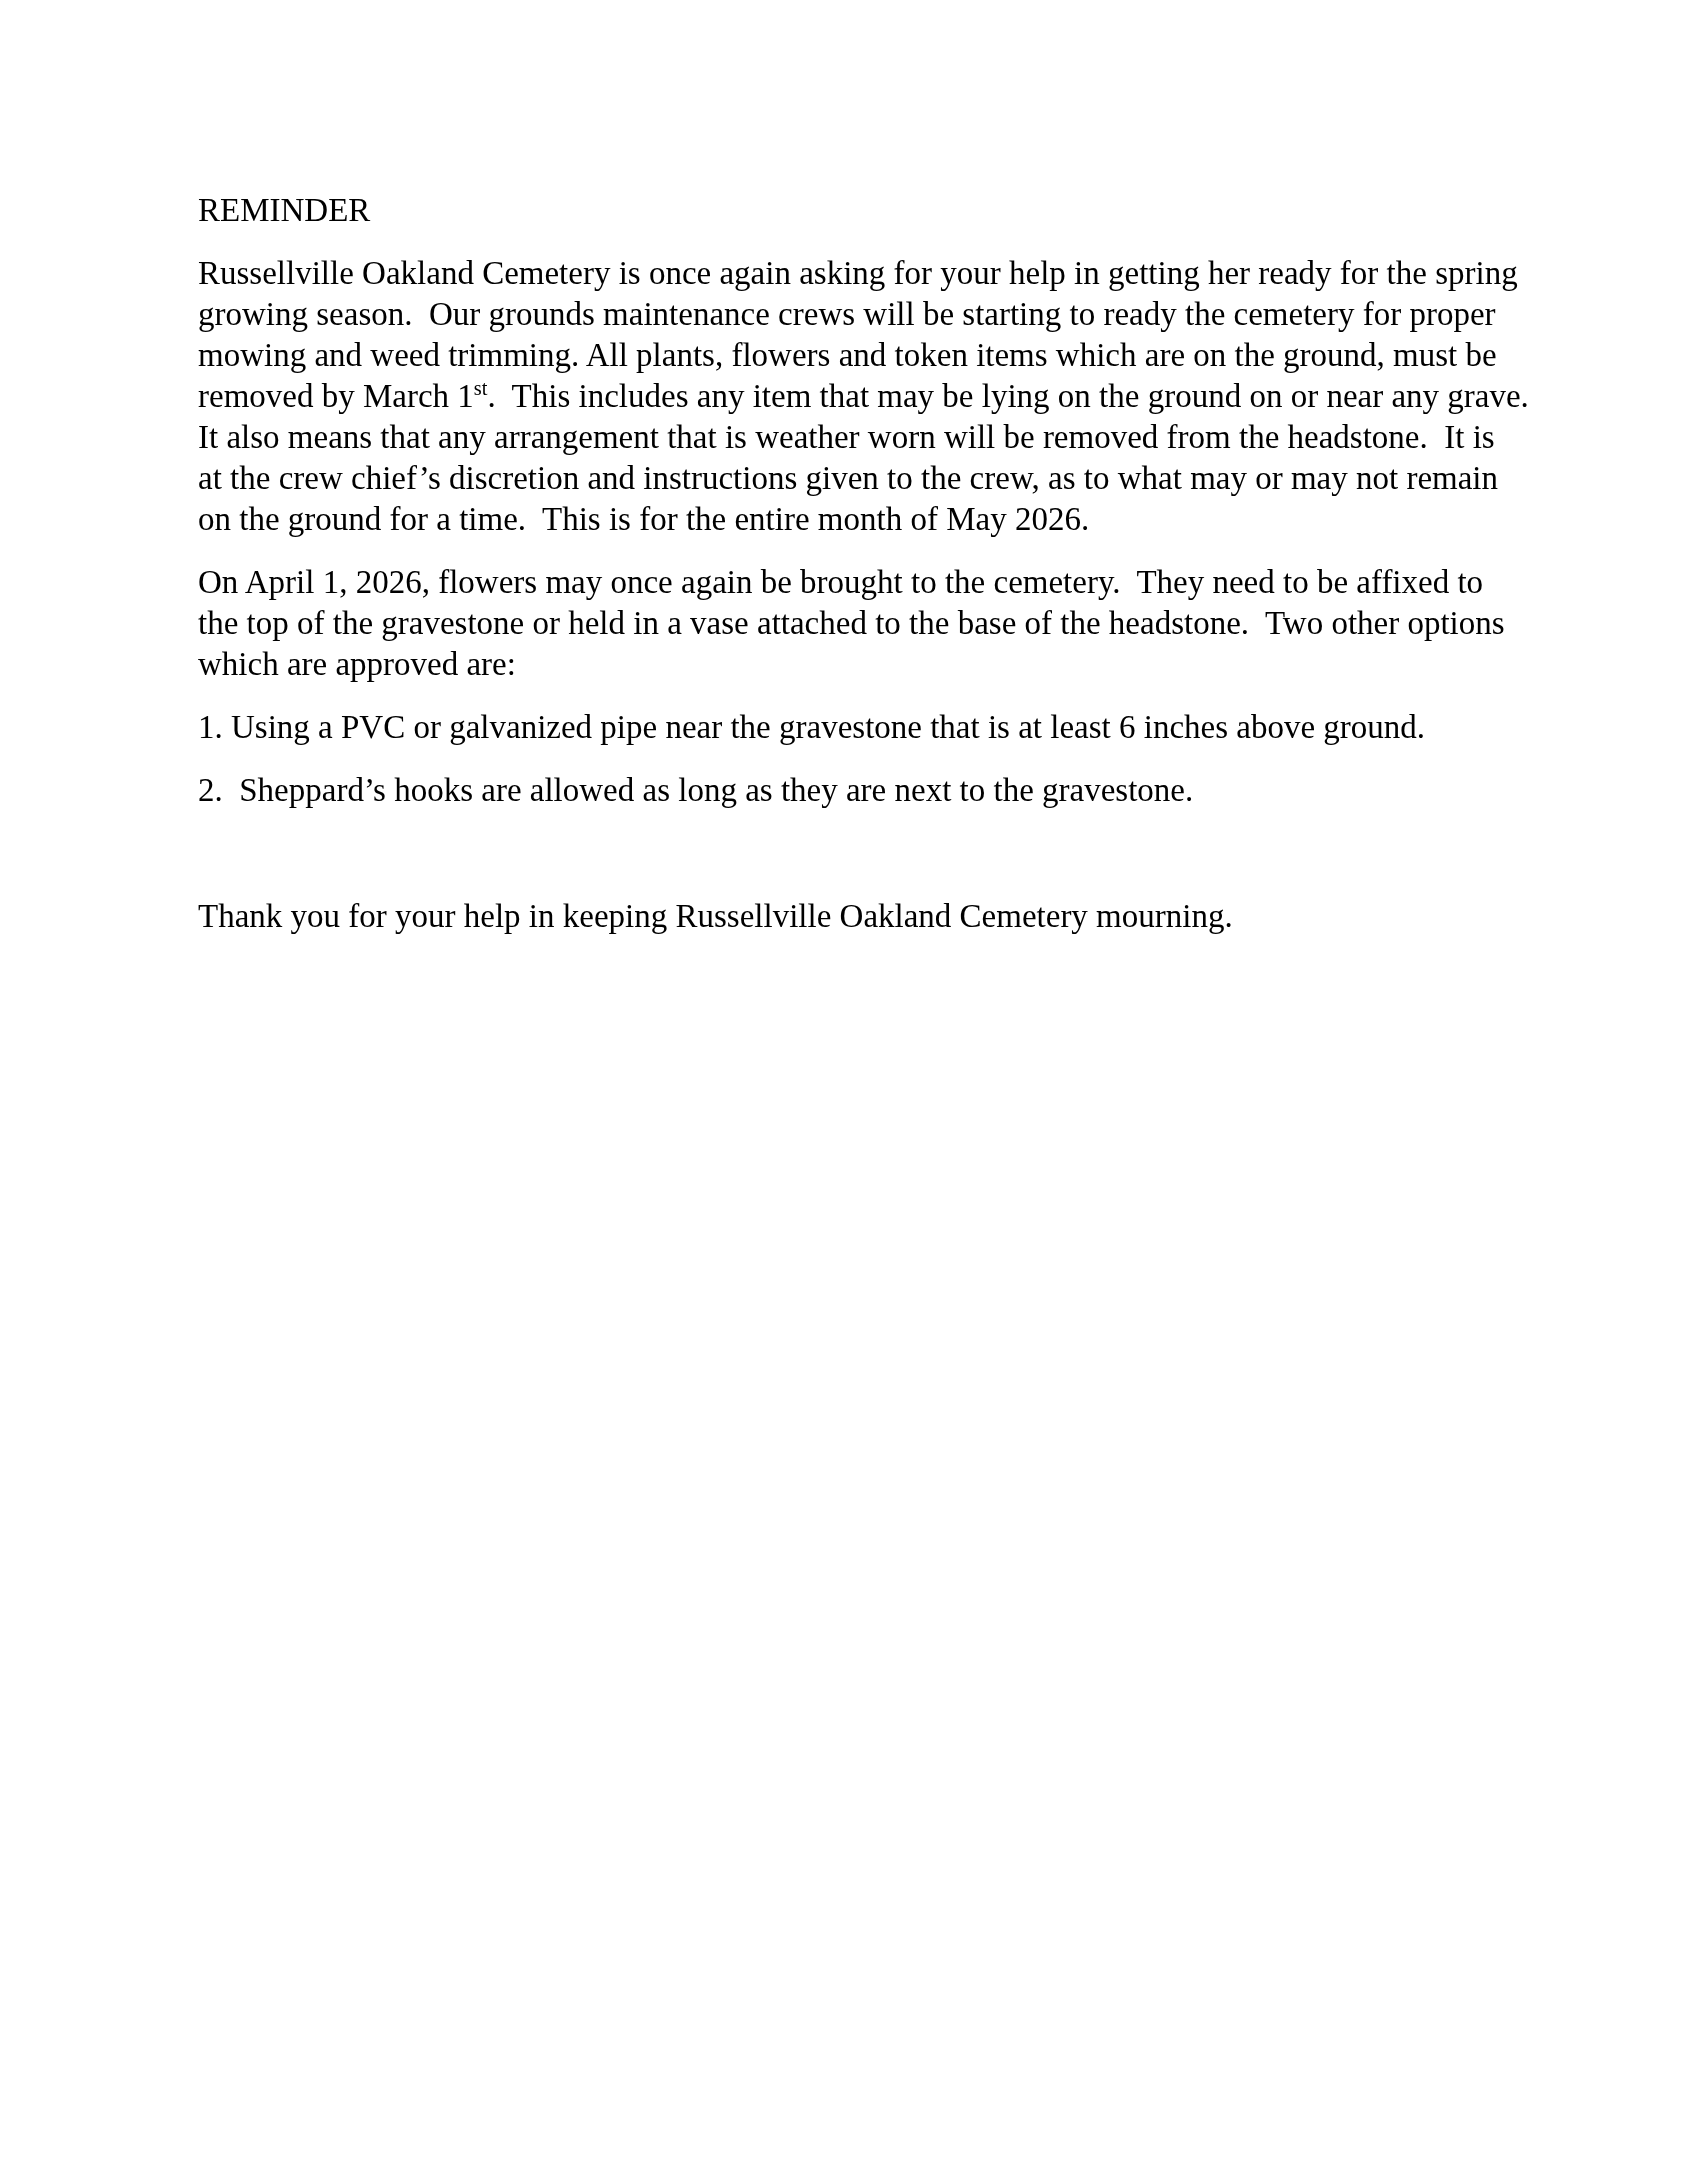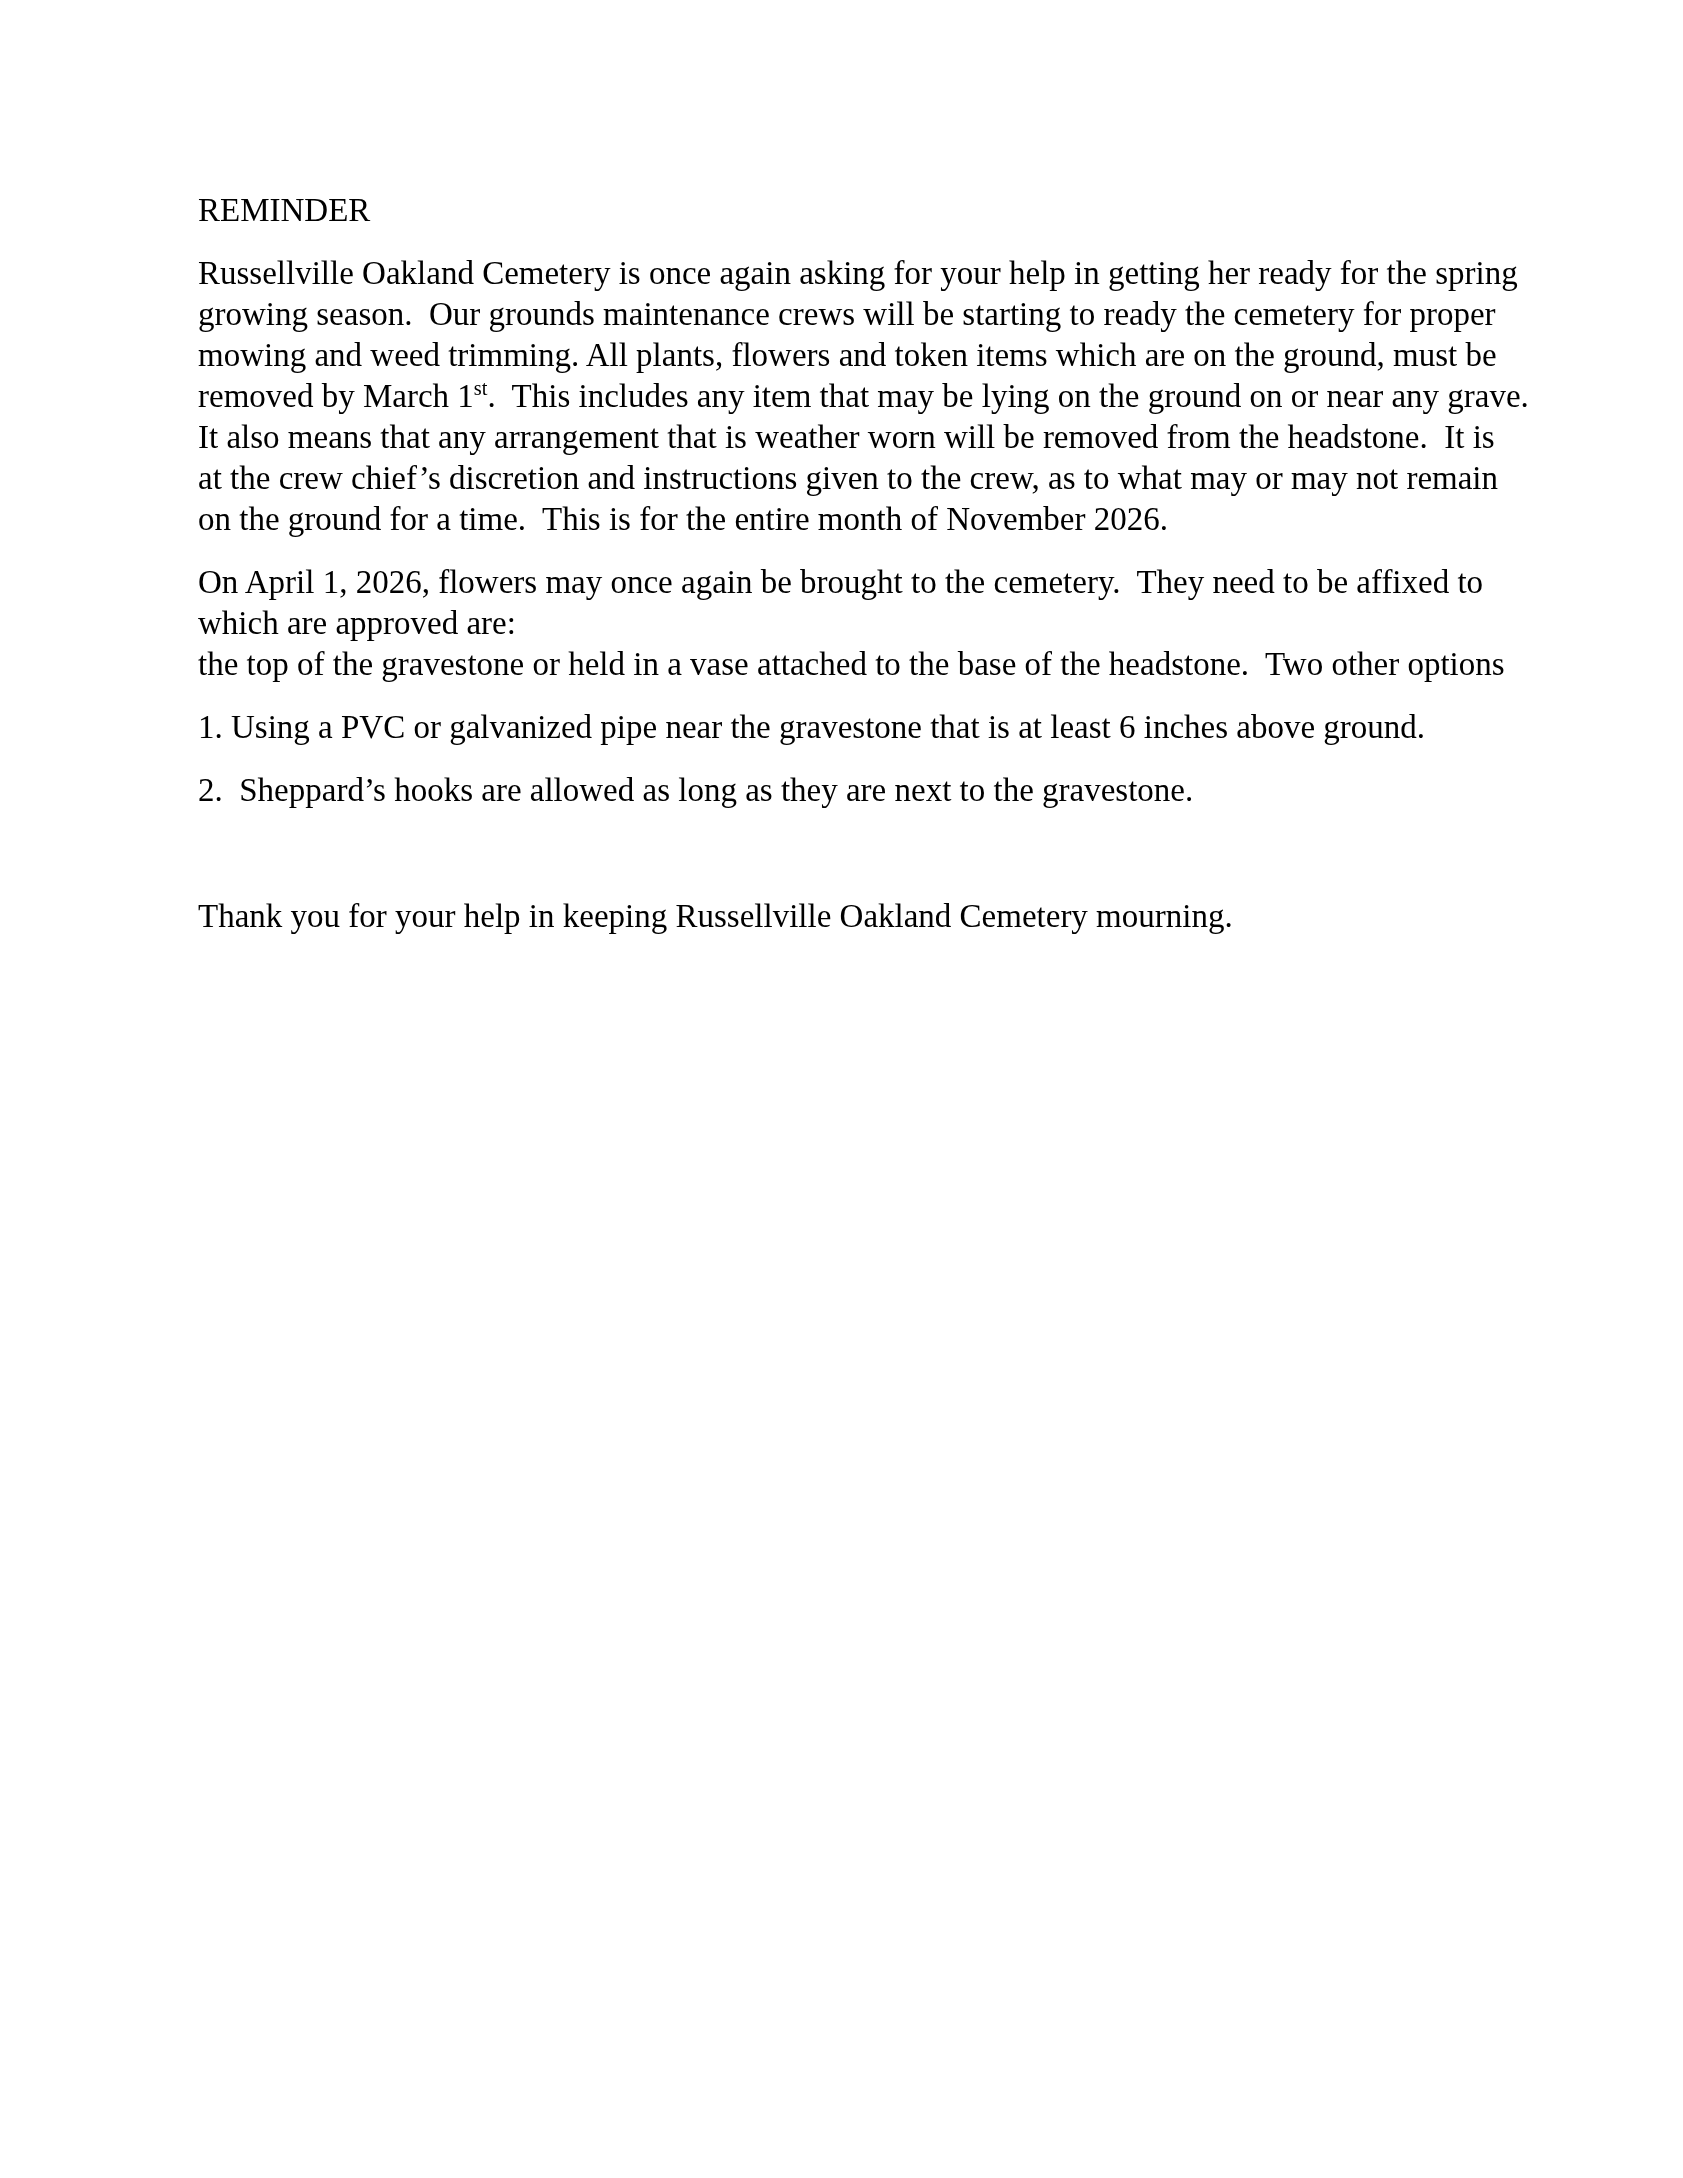--- a/index.html
+++ b/index.html
@@ -46,30 +46,30 @@
     <span class="ln">REMINDER</span>
   </p>
 
   <p class="para">
     <span class="ln">Russellville Oakland Cemetery is once again asking for your help in getting her ready for the spring</span>
     <span class="ln">growing season.  Our grounds maintenance crews will be starting to ready the cemetery for proper</span>
     <span class="ln">mowing and weed trimming. All plants, flowers and token items which are on the ground, must be</span>
     <span class="ln"><span>removed by March 1</span><sup class="sup">st</sup><span>.  This includes any item that may be lying on the ground on or near any grave.</span></span>
     <span class="ln">It also means that any arrangement that is weather worn will be removed from the headstone.  It is</span>
     <span class="ln">at the crew chief’s discretion and instructions given to the crew, as to what may or may not remain</span>
-    <span class="ln">on the ground for a time.  This is for the entire month of November 2026.</span>
+    <span class="ln">on the ground for a time.  This is for the entire month of May 2026.</span>
   </p>
 
   <p class="para">
   </p>
 
   <p class="para">
     <span class="ln">On April 1, 2026, flowers may once again be brought to the cemetery.  They need to be affixed to</span>
+    <span class="ln">the top of the gravestone or held in a vase attached to the base of the headstone.  Two other options</span>
     <span class="ln">which are approved are:</span>
-    <span class="ln">the top of the gravestone or held in a vase attached to the base of the headstone.  Two other options</span>
   </p>
 
   <p class="para">
     <span class="ln">1. Using a PVC or galvanized pipe near the gravestone that is at least 6 inches above ground.</span>
   </p>
 
   <p class="para">
     <span class="ln">2.  Sheppard’s hooks are allowed as long as they are next to the gravestone.</span>
   </p>
 

